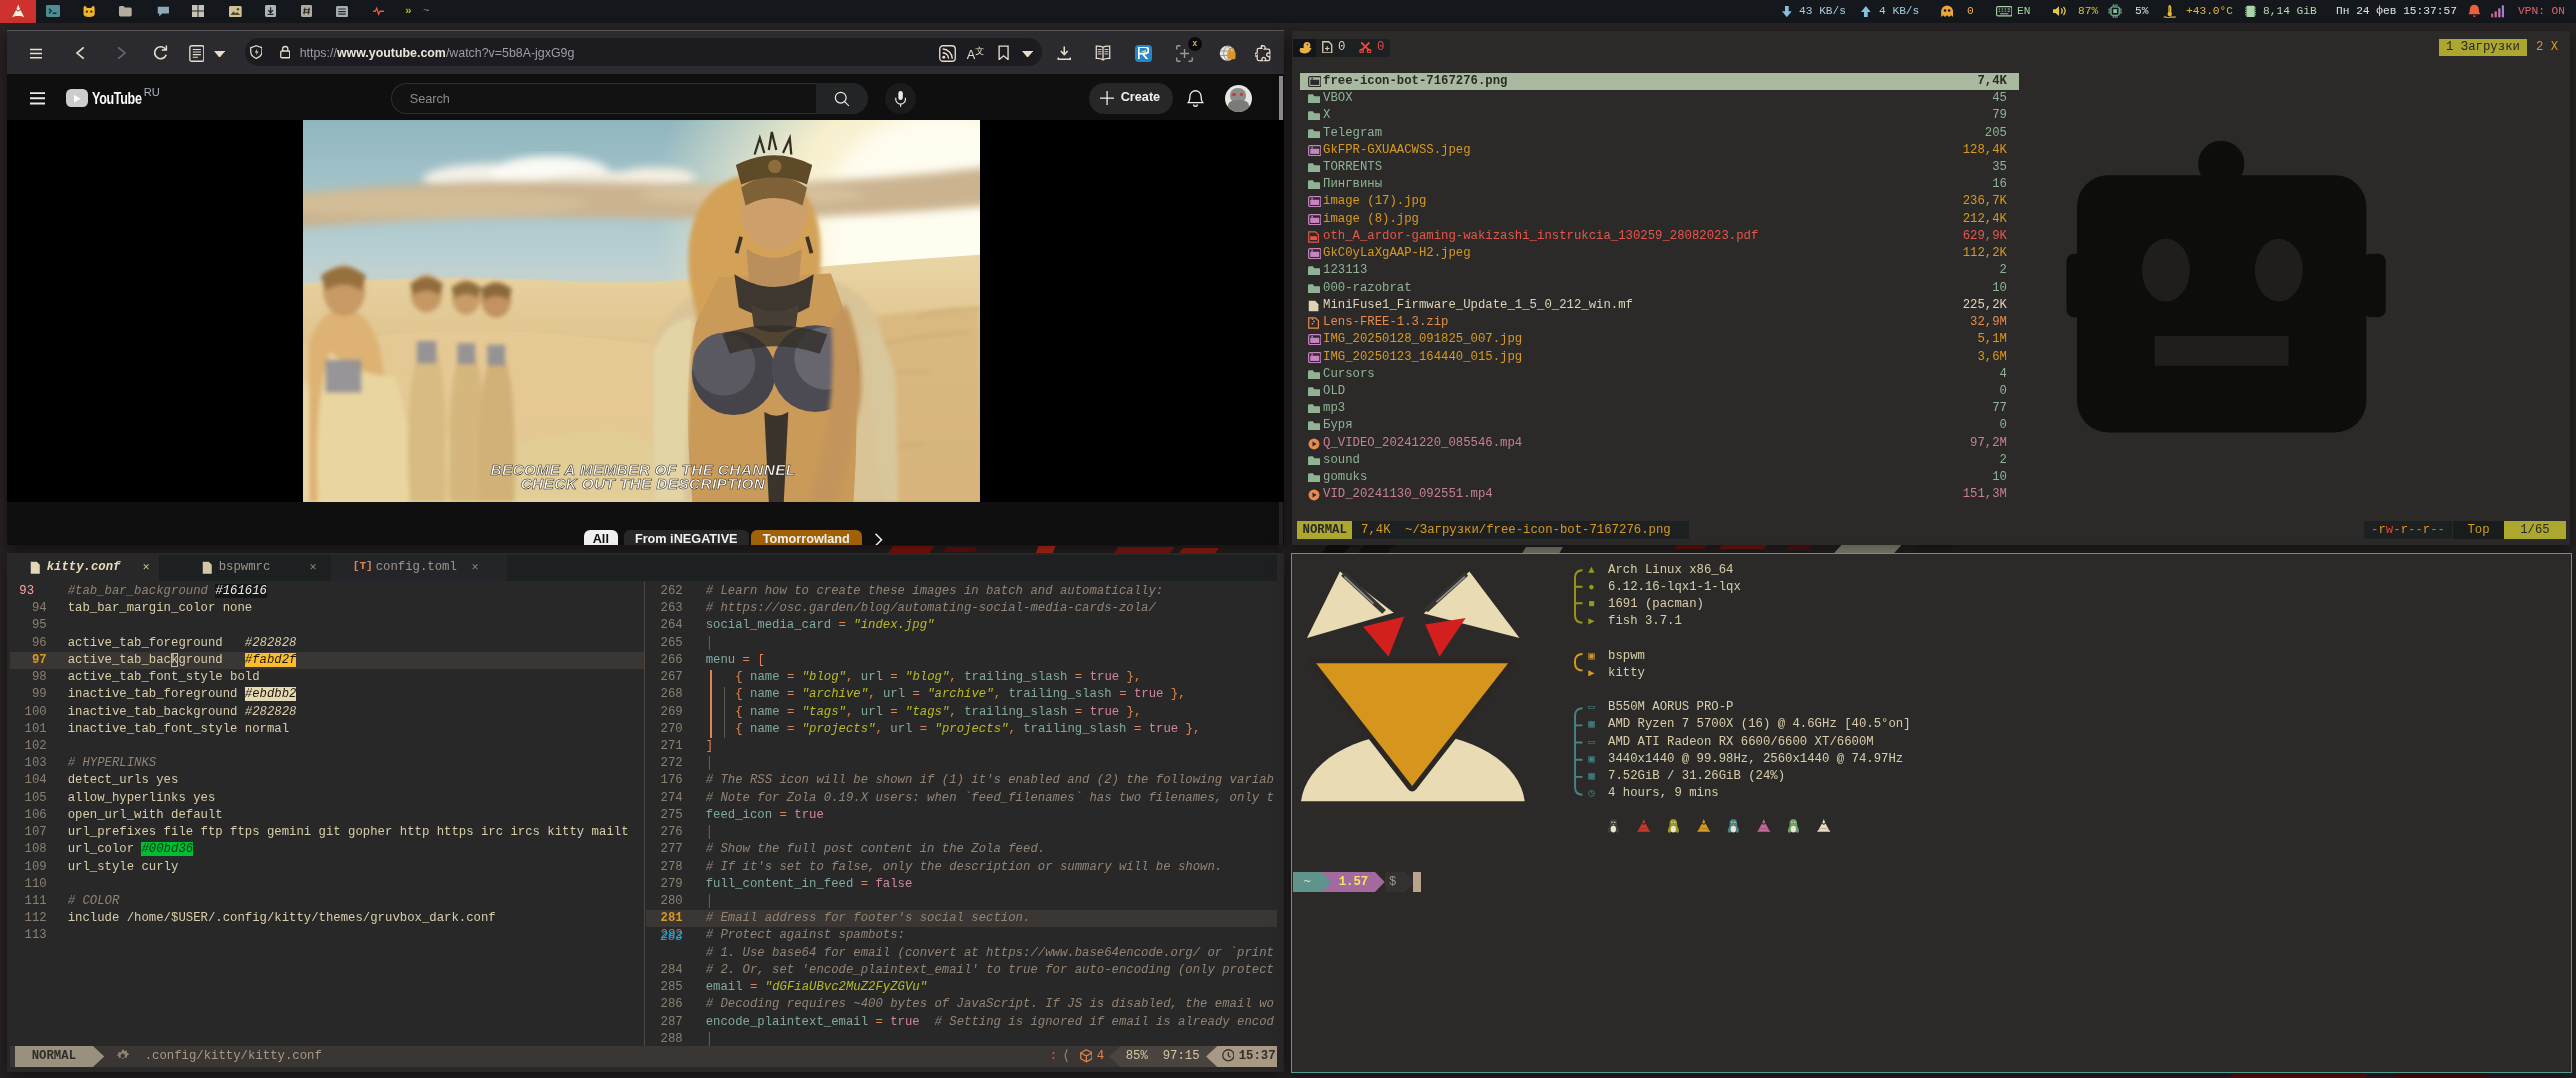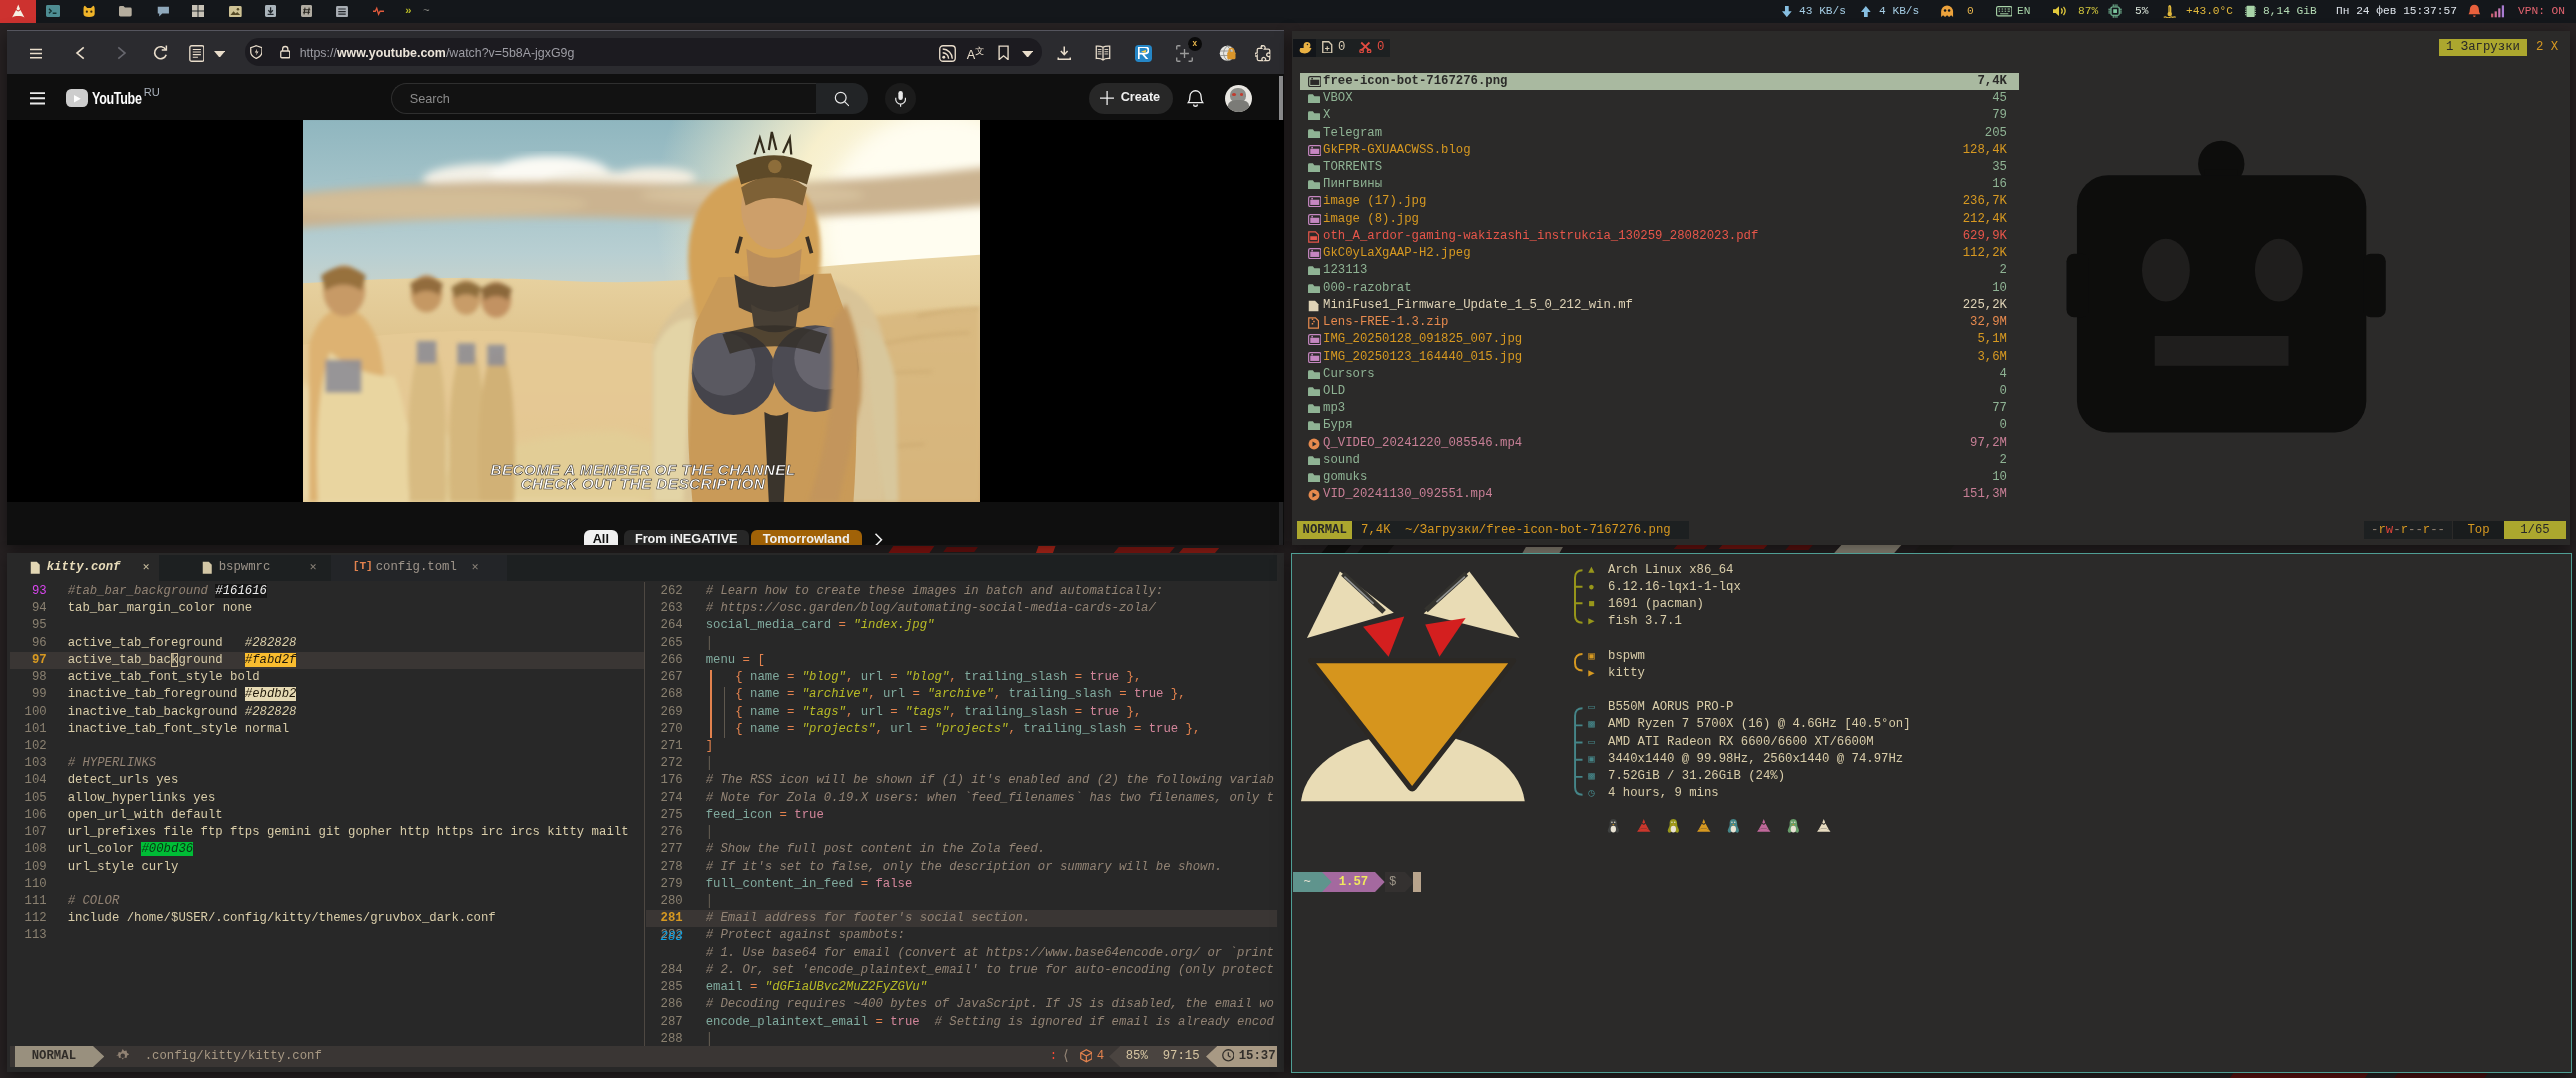--- a/index.html
+++ b/index.html
@@ -482,21 +482,21 @@
           </svg>
           <span class="nm">Telegram</span>
           <span class="sz">205</span>
         </div>
       <div class="yrow" style="top:111px;color:#d79921;">
           <svg style="left:15.7px;top:3px;" width="13.5" height="11.2" viewBox="0 0 18 15">
             <rect x="0.8" y="0.8" width="16.4" height="13.4" rx="2" fill="none" stroke="#c586c0" stroke-width="1.6"></rect>
             <rect x="3" y="5" width="12" height="7" fill="#c586c0"></rect>
             <circle cx="5.5" cy="3.6" r="1.2" fill="#c586c0"></circle>
           </svg>
-          <span class="nm">GkFPR-GXUAACWSS.blog</span>
+          <span class="nm">GkFPR-GXUAACWSS.jpeg</span>
           <span class="sz">128,4K</span>
         </div>
       <div class="yrow" style="top:128px;color:#8fb394;">
           <svg style="left:15.7px;top:3.7px;" width="12.7" height="9.7" viewBox="0 0 17 13">
             <path d="M0 2.5 q0-2 2-2 h4.5 l2 2.5 h6.5 q2 0 2 2 v6 q0 2-2 2 h-13 q-2 0-2-2 Z" fill="#8fb394"></path>
           </svg>
           <span class="nm">TORRENTS</span>
           <span class="sz">35</span>
         </div>
       <div class="yrow" style="top:145px;color:#8fb394;">
@@ -690,21 +690,21 @@
     <div class="abs" style="left:369px;top:6.7px;font-size:12.3px;color:#9d948a;">config.toml</div>
     <div class="abs" style="left:465px;top:6.7px;font-size:11.2px;color:#8a8278;">✕</div>
 
     <div class="abs" style="left:3px;top:99px;width:634px;height:17px;background:#3a3634;"></div>
     <div class="abs" style="left:639px;top:357px;width:631px;height:17px;background:#3a3634;"></div>
 
     <div class="abs" style="left:637px;top:28.5px;width:1.5px;height:464px;background:#4e4842;"></div>
 
     <div class="abs" style="left:703px;top:117px;width:2.2px;height:68px;background:#e2824e;"></div>
     <div class="abs" style="left:717px;top:134px;width:1.5px;height:51px;background:#5f584e;"></div>
-    <div class="gutL" style="top:30px;color:#d946ef;">93</div>
+    <div class="gutL" style="top:30px;color:#fca5a5;text-align:center;">93</div>
     <div class="erow" style="top:30px;left:61px;"><i style="color:#928374;">#tab_bar_background</i> <i style="background:#161616;color:#ededed;">#161616</i></div>
     <div class="gutL" style="top:47px;color:#8a8070;">94</div>
     <div class="erow" style="top:47px;left:61px;">tab_bar_margin_color none</div>
     <div class="gutL" style="top:64px;color:#8a8070;">95</div>
     <div class="erow" style="top:64px;left:61px;"></div>
     <div class="gutL" style="top:82px;color:#8a8070;">96</div>
     <div class="erow" style="top:82px;left:61px;">active_tab_foreground   <i style="background:#282828;">#282828</i></div>
     <div class="gutL" style="top:99px;color:#d79921;font-weight:bold;">97</div>
     <div class="erow" style="top:99px;left:61px;">active_tab_bac<span style="outline:1.2px solid #cbbb98;outline-offset:-1.2px;">k</span>ground   <i style="background:#fabd2f;color:#20180a;">#fabd2f</i></div>
     <div class="gutL" style="top:116px;color:#8a8070;">98</div>

